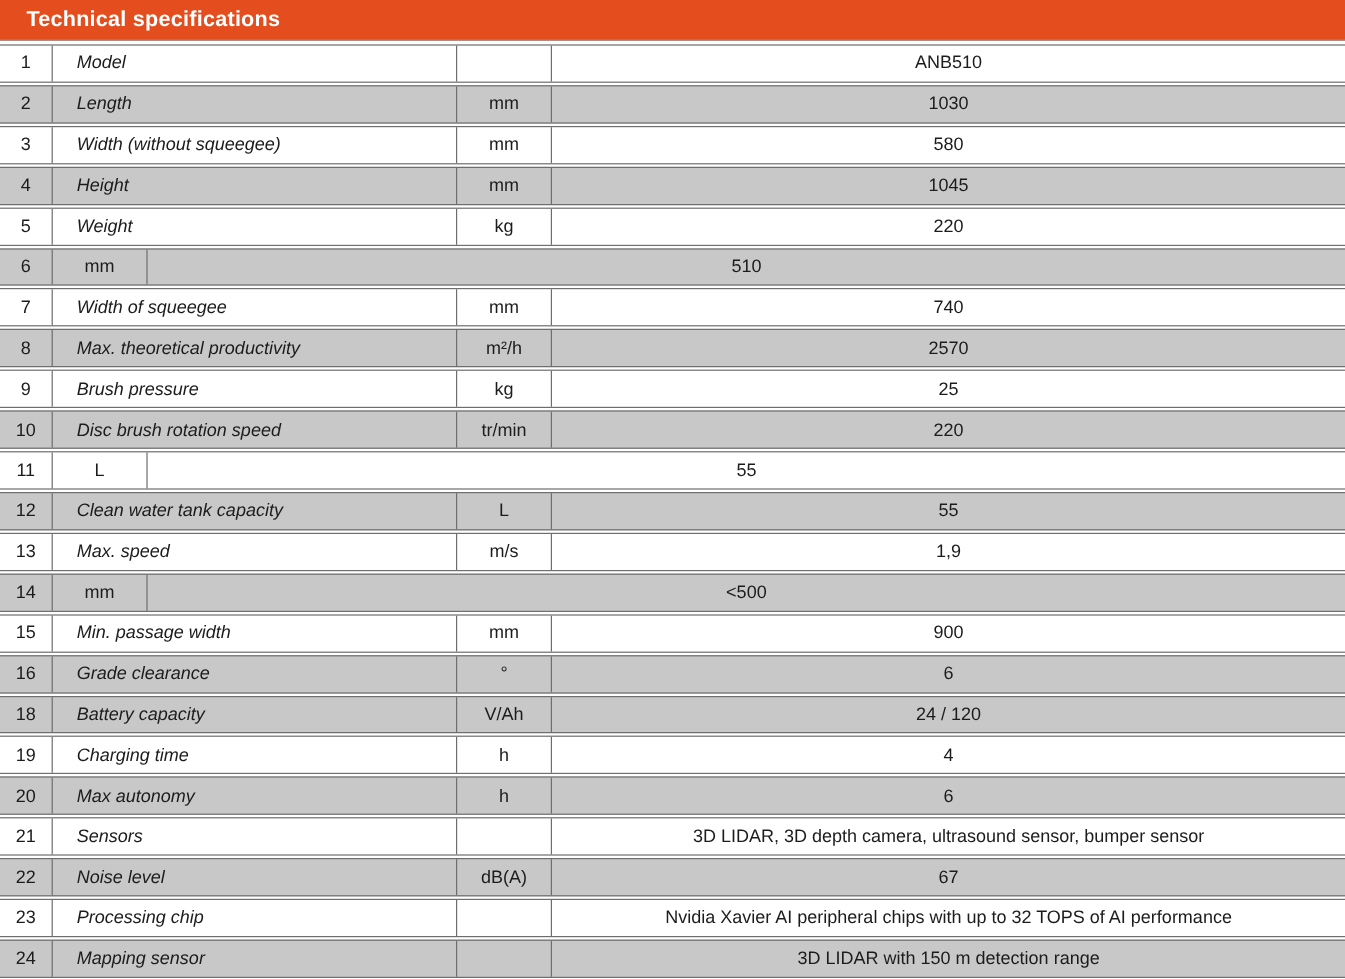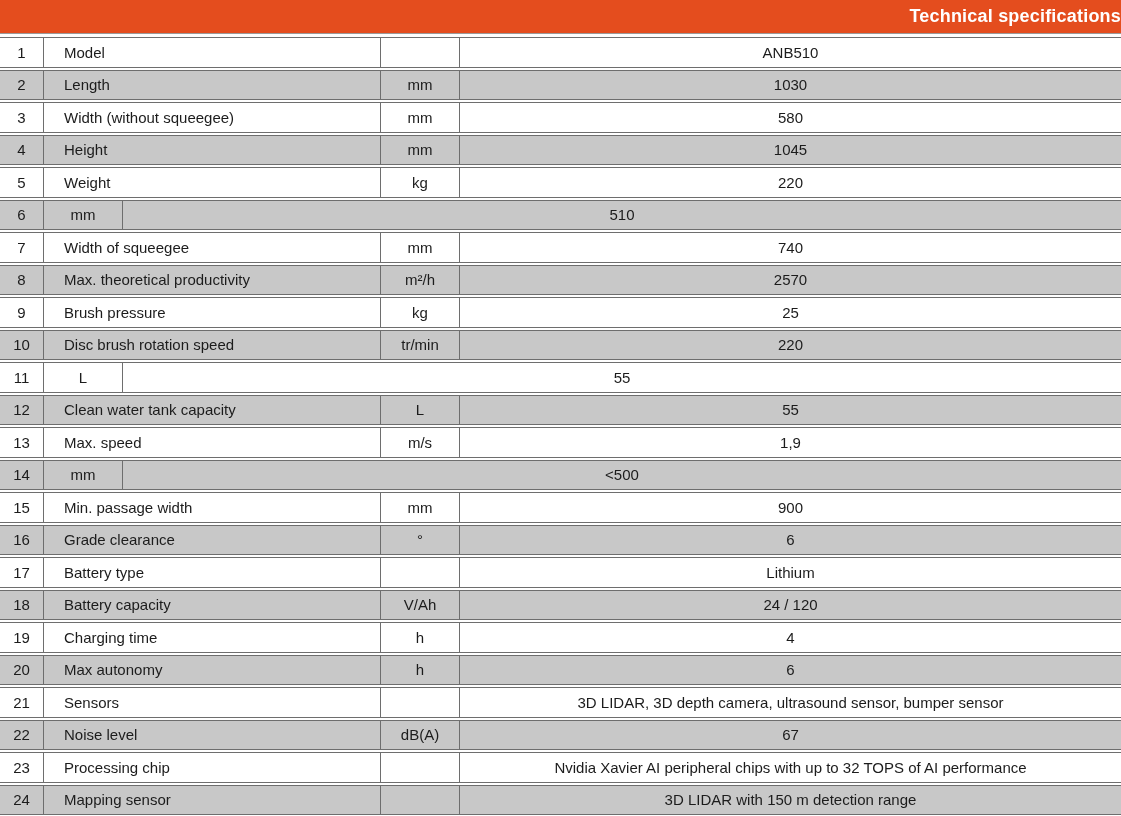--- a/index.html
+++ b/index.html
@@ -18,21 +18,20 @@
   }
   .title-bar {
     height: 34px;
     flex: 0 0 34px;
     background: var(--accent, #E44D1E);
     color: var(--header-text, #ffffff);
     display: flex;
     align-items: center;
     padding-left: 22px;
     border-bottom: 1px solid #9a9a9a;
-    justify-content: flex-end;
   }
   .title-bar .title {
     font-size: 18px;
     font-weight: bold;
     letter-spacing: 0.2px;
   }
   .spec-table {
     flex: 1 1 auto;
     display: flex;
     flex-direction: column;
@@ -63,20 +62,21 @@
     width: 44px;
     flex: 0 0 44px;
     border-right: 1px solid var(--row-border, #6E6E6E);
   }
   .c-label {
     width: 337px;
     flex: 0 0 337px;
     justify-content: flex-start;
     padding-left: 20px;
     border-right: 1px solid var(--row-border, #6E6E6E);
+    font-style: italic;
   }
   .c-unit {
     width: 79px;
     flex: 0 0 79px;
     border-right: 1px solid var(--row-border, #6E6E6E);
   }
   .c-value {
     flex: 1 1 auto;
   }
 </style>
@@ -192,26 +192,20 @@
     <div class="cell c-value">900</div>
   </div>
 
   <div class="spec-row alt">
     <div class="cell c-num">16</div>
     <div class="cell c-label">Grade clearance</div>
     <div class="cell c-unit">°</div>
     <div class="cell c-value">6</div>
   </div>
 
-  <div class="spec-row">
-    <div class="cell c-num">17</div>
-    <div class="cell c-label">Battery type</div>
-    <div class="cell c-unit"></div>
-    <div class="cell c-value">Lithium</div>
-  </div>
 
   <div class="spec-row alt">
     <div class="cell c-num">18</div>
     <div class="cell c-label">Battery capacity</div>
     <div class="cell c-unit">V/Ah</div>
     <div class="cell c-value">24 / 120</div>
   </div>
 
   <div class="spec-row">
     <div class="cell c-num">19</div>

